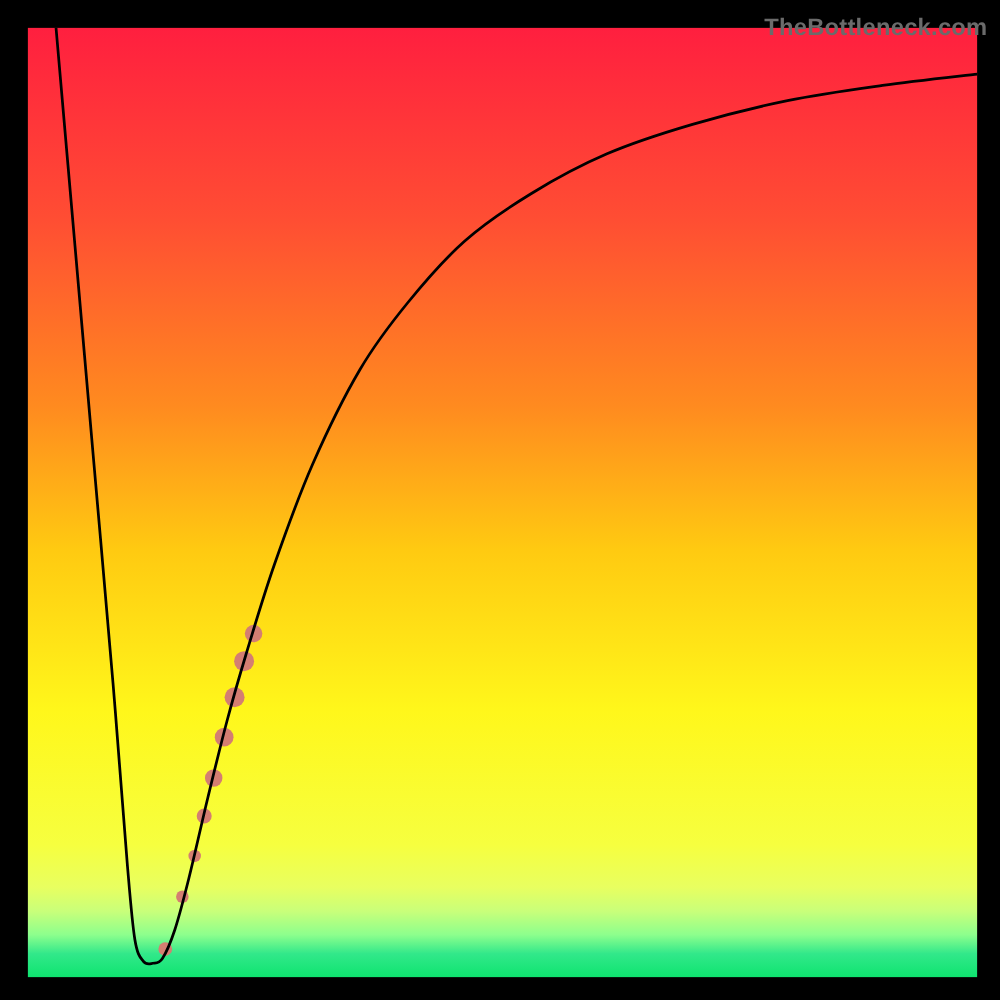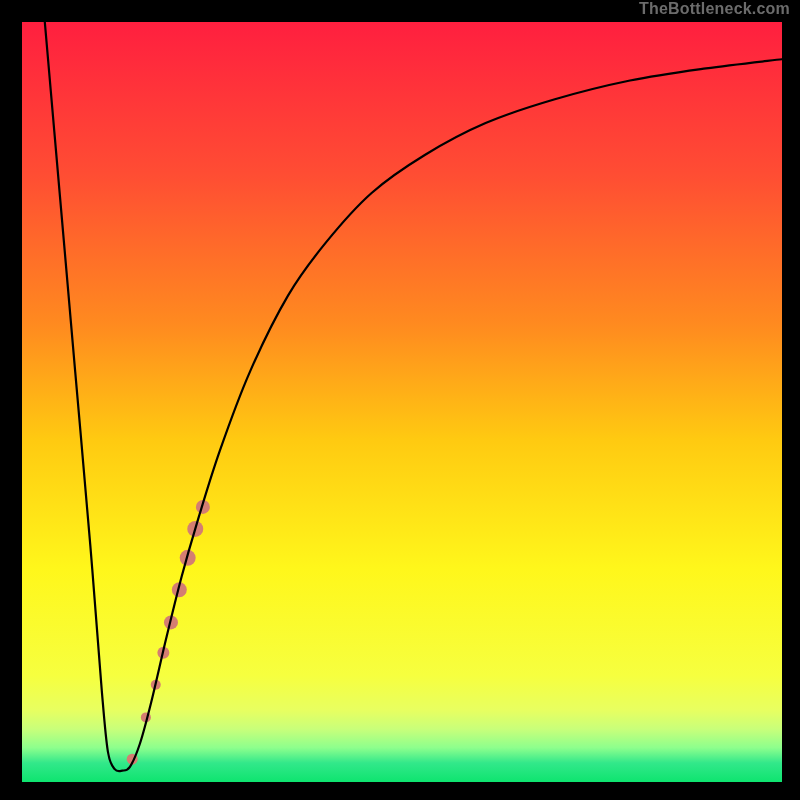--- a/index.html
+++ b/index.html
@@ -22,23 +22,23 @@
   .plot {
     position: absolute;
     left: 22px;
     top: 22px;
     width: 760px;
     height: 760px;
     overflow: hidden;
   }
   .watermark {
     position: absolute;
-    top: 0;
+    top: 12px;
     right: 10px;
-    font-size: 16px;
+    font-size: 19px;
     font-weight: 600;
     color: #6b6b6b;
     letter-spacing: 0.2px;
     user-select: none;
     margin-left: 44px;
   }
   svg { display: block; }
 </style>
 </head>
 <body>

